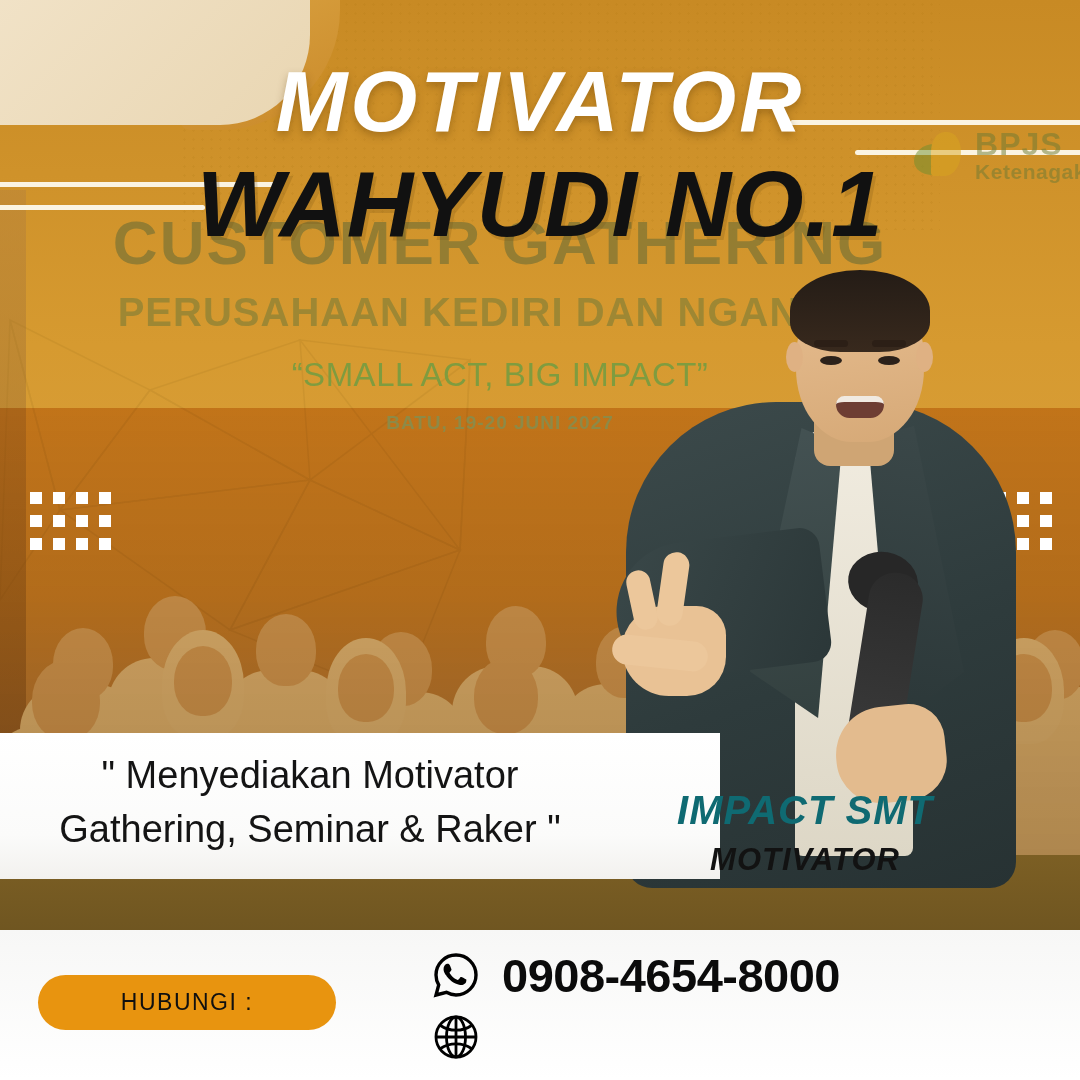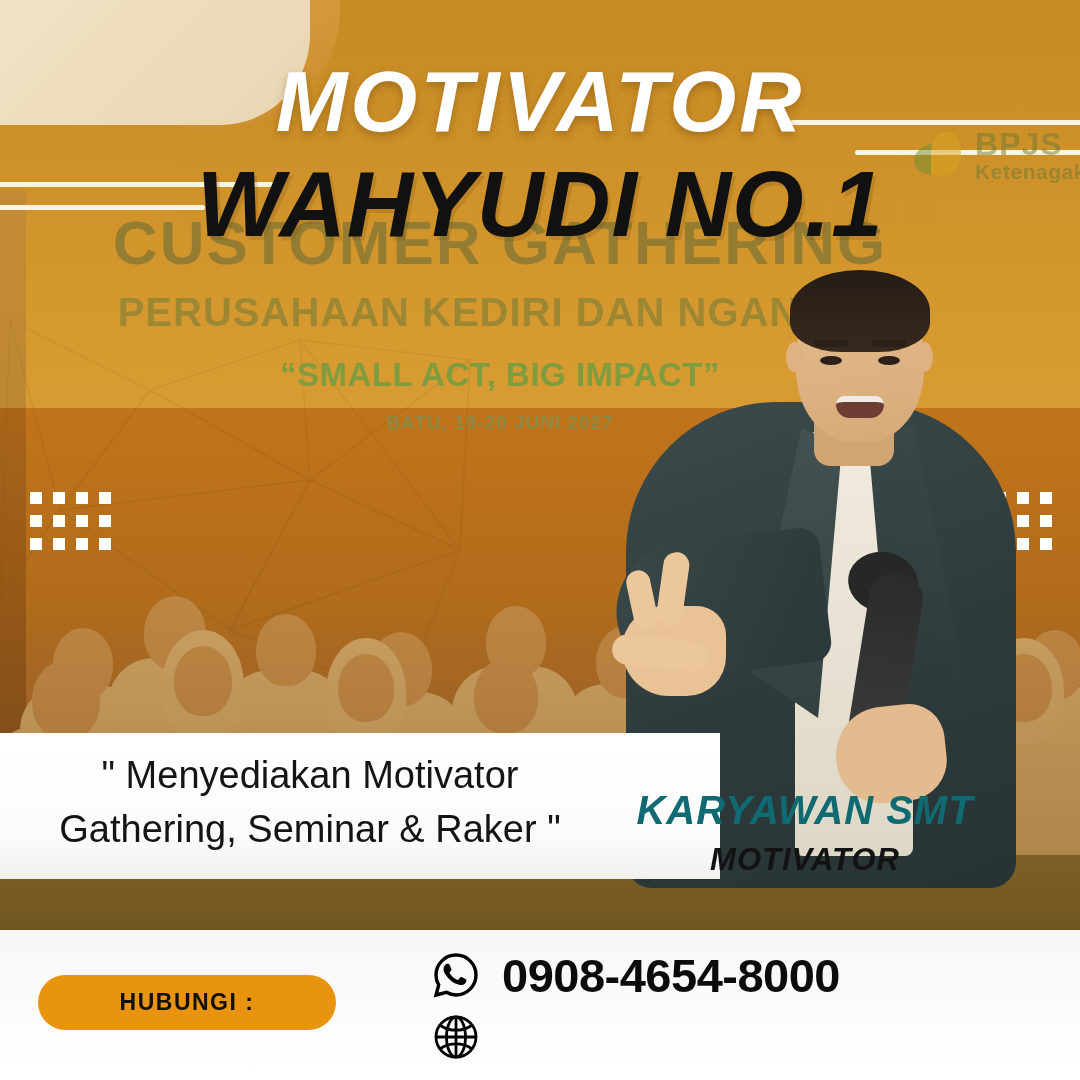--- a/index.html
+++ b/index.html
@@ -62,21 +62,21 @@
   .dotgrid{position:absolute;display:grid;grid-template-columns:repeat(4,12px);
     grid-auto-rows:12px;gap:11px;}
   .dotgrid span{display:block;width:12px;height:12px;background:#ffffff;}
   .dotgrid.left{left:30px;top:492px;}
   .dotgrid.right{right:28px;top:492px;}
 
   
   .backdrop-text{position:absolute;left:0;top:212px;width:1000px;text-align:center;}
   .bd-1{font-size:62px;font-weight:800;letter-spacing:2px;color:#7d7434;opacity:.72;line-height:1;}
   .bd-2{font-size:40px;font-weight:700;letter-spacing:1px;color:#8f8335;opacity:.78;margin-top:18px;line-height:1;}
-  .bd-3{font-size:33px;font-weight:700;letter-spacing:.5px;color:#7f9c3f;margin-top:26px;line-height:1;}
+  .bd-3{font-size:33px;font-weight:400;letter-spacing:.5px;color:#7f9c3f;margin-top:26px;line-height:1;}
   .bd-4{font-size:19px;font-weight:700;letter-spacing:1px;color:#8d8a47;margin-top:22px;line-height:1;}
 
   
   .headline{position:absolute;left:0;top:58px;width:1080px;text-align:center;z-index:6;}
   .hl-1{
     font-size:86px;font-weight:900;font-style:italic;letter-spacing:3px;color:#ffffff;
     line-height:1;text-shadow:0 4px 9px rgba(90,55,5,.35);
   }
   .hl-2{
     font-size:92px;font-weight:900;font-style:italic;letter-spacing:1px;color:#111111;
@@ -148,21 +148,21 @@
     font-size:38px;font-weight:400;color:#141414;line-height:1.42;
   }
 
   
   .contactbar{position:absolute;left:0;top:930px;width:1080px;height:150px;
     background:linear-gradient(180deg,#f7f7f6,#ffffff);z-index:9;}
   .hubungi{
     position:absolute;left:38px;top:975px;width:298px;height:55px;border-radius:28px;
     background:#e8940f;display:flex;align-items:center;justify-content:center;z-index:10;
   }
-  .hubungi span{font-size:23px;font-weight:700;letter-spacing:1.5px;color:#101010;}
+  .hubungi span{font-size:23px;font-weight:400;letter-spacing:1.5px;color:#101010;}
   .contact-rows{position:absolute;left:432px;top:944px;z-index:10;}
   .crow{display:flex;align-items:center;gap:22px;height:62px;}
   .crow .ctext{font-size:47px;font-weight:800;color:#0b0b0b;letter-spacing:-.5px;}
   .crow .ctext.web{font-size:41px;font-weight:800;}
   .icn{width:48px;height:48px;flex:0 0 48px;}
 </style>
 </head>
 <body>
 
 <div class="poster">
@@ -339,21 +339,21 @@
   <div class="namecard"></div>
 
   <div class="quoteband">
     <div class="qtext">
       <div>" Menyediakan Motivator</div>
       <div>Gathering, Seminar &amp; Raker "</div>
     </div>
   </div>
 
   <div class="namecard-text">
-    <div class="nc-name">KARYAWAN SMT</div>
+    <div class="nc-name">IMPACT SMT</div>
     <div class="nc-role">MOTIVATOR</div>
   </div>
 
   <div class="contactbar"></div>
 
   <div class="hubungi">
     <span>HUBUNGI :</span>
   </div>
 
   <div class="contact-rows">

